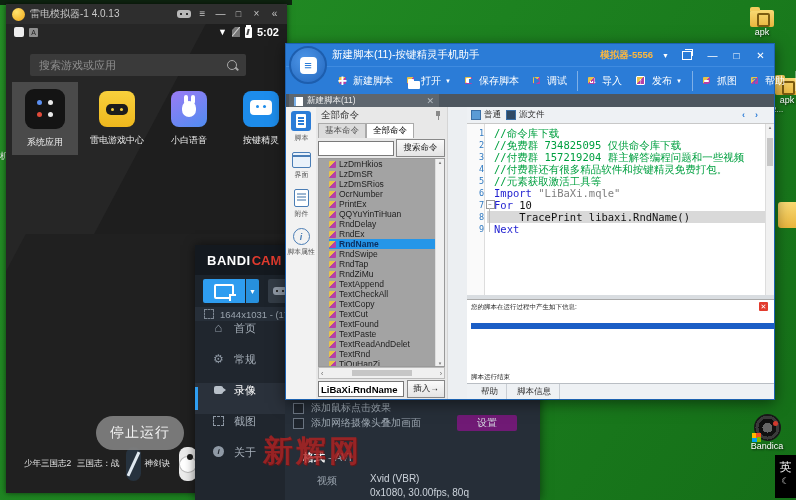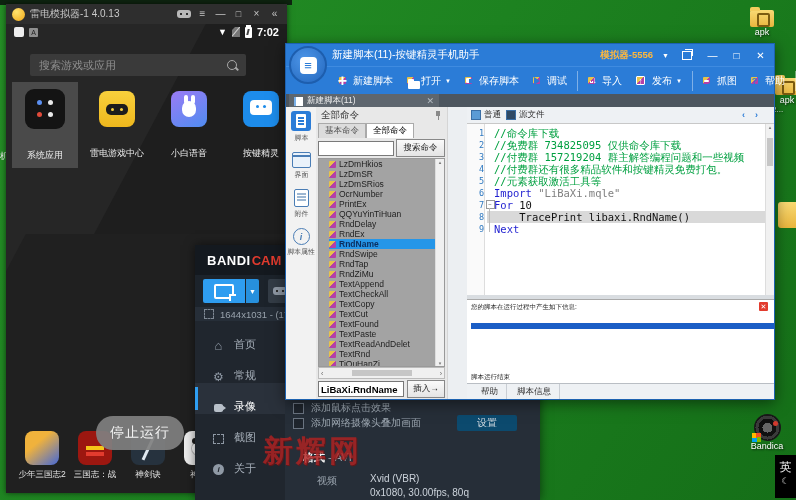--- a/index.html
+++ b/index.html
@@ -48,37 +48,37 @@
   .bat{width:7px;height:11px;background:#fff;border-radius:1px;position:relative}
   .bat::before{content:"";position:absolute;left:1px;top:-2px;right:1px;height:2px;background:#fff}
   .bat::after{content:"";position:absolute;left:2.5px;top:2px;width:2px;height:6px;background:#444;transform:skewX(-14deg)}
   .etime{color:#fff;font-size:11px;font-weight:bold}
   #emu-search{position:absolute;left:24px;top:30px;width:198px;height:22px;background:#3a3a3a;border-radius:2px;
     display:flex;align-items:center;padding:0 9px;color:#8f8f8f;font-size:11px}
   #emu-search .sp{flex:1}
   .mag{width:8px;height:8px;border:1.5px solid #a8a8a8;border-radius:50%;position:relative;flex:none}
   .mag::after{content:"";position:absolute;left:7px;top:7px;width:4px;height:1.5px;background:#a8a8a8;transform:rotate(45deg)}
   #emu-tiles{position:absolute;left:6px;top:58px;display:flex;gap:6px}
-  .tile{width:66px;display:flex;flex-direction:column;align-items:center;gap:20px;padding:7px 0 6px}
+  .tile{width:66px;display:flex;flex-direction:column;align-items:center;gap:7px;padding:7px 0 6px}
   .tile.sel{background:rgba(255,255,255,.17)}
   .applbl{color:#ececec;font-size:9px;white-space:nowrap}
   .ic-sys{width:40px;height:40px;border-radius:9px;background:#141414;position:relative}
   .ic-sys::before{content:"";position:absolute;left:12px;top:11px;width:5px;height:5px;border-radius:50%;background:#5b8ff0;
     box-shadow:11px 0 0 #e8e8e8,0 12px 0 #e04a3a,11px 12px 0 #e8e8e8}
   .ic-ld{width:36px;height:36px;border-radius:8px;background:linear-gradient(#f8d03c,#eeb71d);position:relative;margin-top:2px}
   .ic-ld::before{content:"";position:absolute;left:7px;top:13px;width:22px;height:11px;background:#1c1c1c;border-radius:5px}
   .ic-ld::after{content:"";position:absolute;left:12px;top:17px;width:3px;height:3px;border-radius:50%;background:#f8d03c;box-shadow:9px 0 0 #f8d03c}
   .ic-xb{width:36px;height:36px;border-radius:8px;background:linear-gradient(150deg,#9b7bf5,#4f8cf0);position:relative;margin-top:2px}
   .ic-xb::before{content:"";position:absolute;left:11px;top:10px;width:14px;height:16px;border-radius:7px;background:#fff}
   .ic-xb::after{content:"";position:absolute;left:13px;top:4px;width:4px;height:9px;border-radius:2px;background:#fff;box-shadow:7px 0 0 #fff}
   .ic-aj{width:36px;height:36px;border-radius:8px;background:#1d8ceb;position:relative;margin-top:2px}
   .ic-aj::before{content:"";position:absolute;left:7px;top:9px;width:22px;height:15px;background:#fff;border-radius:4px}
   .ic-aj::after{content:"";position:absolute;left:13px;top:14px;width:3px;height:3px;border-radius:50%;background:#1d8ceb;box-shadow:7px 0 0 #1d8ceb}
   #emu-dock{position:absolute;left:14px;bottom:12px;display:flex;gap:9px}
-  .dtile{width:44px;display:flex;flex-direction:column;align-items:center;gap:4px}
+  .dtile{width:44px;display:flex;flex-direction:row;align-items:center;gap:4px}
   .dlbl{color:#e5e5e5;font-size:8.5px;white-space:nowrap}
   .dico{width:34px;height:34px;border-radius:8px;display:flex;align-items:center;justify-content:center;position:relative;overflow:hidden}
   .ic-d0{background:linear-gradient(140deg,#f0b23c 35%,#4468d8)}
   .ic-d1{background:#9c1710}
   .ic-d1::before{content:"";width:18px;height:4px;background:#f5c518;box-shadow:0 6px 0 #e23b2e}
   .ic-d2{background:#26323e}
   .ic-d2::before{content:"";width:3px;height:26px;background:#dfe8f0;transform:rotate(25deg)}
   .ic-d3{background:#ececec}
   .ic-d3::before{content:"";width:18px;height:15px;background:#fff;border:1px solid #bbb;border-radius:50%}
   .ic-d3::after{content:"";position:absolute;top:7px;left:8px;width:6px;height:6px;border-radius:50%;background:#1c1c1c;box-shadow:12px 0 0 #1c1c1c}
@@ -94,35 +94,35 @@
   #cap-btn{width:42px;height:24px;background:#2e9df0;border-radius:2px 0 0 2px;display:flex;align-items:center;justify-content:center}
   .capic{width:16px;height:11px;border:2px solid #fff;border-radius:2px;position:relative}
   .capic::after{content:"";position:absolute;right:-4px;bottom:-4px;width:5px;height:5px;background:#2e9df0;border-left:2px solid #fff;border-top:2px solid #fff}
   #cap-caret{width:13px;height:24px;background:#2790dd;border-radius:0 2px 2px 0;color:#fff;font-size:7px;display:flex;align-items:center;justify-content:center}
   #cap-game{width:24px;height:24px;background:#333c46;border-radius:2px;margin-left:8px;display:flex;align-items:center;justify-content:center;overflow:hidden}
   #cap-game .gp{background:#8f99a5}
   #bnd-resrow{height:14px;display:flex;align-items:center;gap:6px;padding-left:9px}
   .dashbox{width:8px;height:8px;border:1px dashed #7e8894}
   #bnd-res{color:#98a2ac;font-size:9.5px;white-space:nowrap}
   #bnd-side{position:absolute;left:0;top:76px;width:90px;bottom:0;background:#20262e}
-  .bmi{height:31px;display:flex;align-items:flex-end;gap:9px;padding-left:17px;color:#a7b0ba;font-size:11px;position:relative}
+  .bmi{height:31px;display:flex;align-items:flex-start;gap:9px;padding-left:17px;color:#a7b0ba;font-size:11px;position:relative}
   .bmi.on{background:#2a313b;color:#fff}
   .bmi.on::before{content:"";position:absolute;left:0;top:4px;bottom:4px;width:3px;background:#2e9df0}
   .bic{width:13px;height:13px;display:inline-flex;align-items:center;justify-content:center;color:#8f99a5;font-size:12px;position:relative;flex:none}
   .ic-home::before{content:"⌂";font-size:13px}
   .ic-gear::before{content:"⚙";font-size:12px}
   .ic-record::before{content:"";width:9px;height:8px;background:#b8c0c9;border-radius:2px}
   .ic-record::after{content:"";position:absolute;right:-1px;top:4px;border-left:4px solid #b8c0c9;border-top:3px solid transparent;border-bottom:3px solid transparent}
   .ic-capture::before{content:"";width:9px;height:8px;border:1px dashed #8f99a5}
   .ic-about::before{content:"i";width:11px;height:11px;border-radius:50%;background:#8f99a5;color:#20262e;font-size:8px;font-weight:bold;
     display:flex;align-items:center;justify-content:center;font-style:italic}
   #bnd-content{position:absolute;left:90px;top:76px;right:0;bottom:0;background:#262e38;overflow:hidden}
   .opt-row{position:absolute;left:8px;display:flex;align-items:center;gap:7px;color:#9aa4ae;font-size:10px}
   .cbx{width:9px;height:9px;border:1px solid #6a7481;background:#1f252d;flex:none}
-  #bnd-settings{position:absolute;left:172px;top:94px;width:60px;height:16px;background:#0c4a6e;border-radius:2px;
+  #bnd-settings{position:absolute;left:172px;top:94px;width:60px;height:16px;background:#701a75;border-radius:2px;
     color:#d5dbe1;font-size:10px;display:flex;align-items:center;justify-content:center}
   #bnd-format{position:absolute;left:18px;top:129px;font-size:11px;color:#98a2ac}
   #bnd-format .fl{color:#f2f2f2;font-weight:bold}
   #bnd-video-label{position:absolute;left:32px;top:153px;font-size:10px;color:#98a2ac}
   #bnd-codec{position:absolute;left:85px;top:152px;font-size:10px;color:#ccd3db}
   #bnd-params{position:absolute;left:85px;top:166px;font-size:10px;color:#ccd3db}
   #watermark{position:absolute;left:68px;top:186px;font-size:30px;font-weight:900;color:#b22222;opacity:.82;letter-spacing:3px;
     text-shadow:1px 1px 0 #701414;z-index:5;white-space:nowrap}
   
   #swin{position:absolute;left:285px;top:43px;width:488px;height:355px;z-index:20;background:#e8e8e8;
@@ -289,21 +289,21 @@
     <div id="emu-body">
       <div class="poly1"></div>
       <div class="poly2"></div>
       <div id="emu-status">
         <div class="nico1"></div>
         <div class="nico2">A</div>
         <div class="sp"></div>
         <span class="wifi">▼</span>
         <div class="sim"></div>
         <div class="bat"></div>
-        <span class="etime">7:02</span>
+        <span class="etime">5:02</span>
       </div>
       <div id="emu-search">
         <span>搜索游戏或应用</span>
         <span class="sp"></span>
         <div class="mag"></div>
       </div>
       <div id="emu-tiles">
         <div class="tile sel">
             <span class="appic ic-sys"></span>
             <span class="applbl">系统应用</span>

